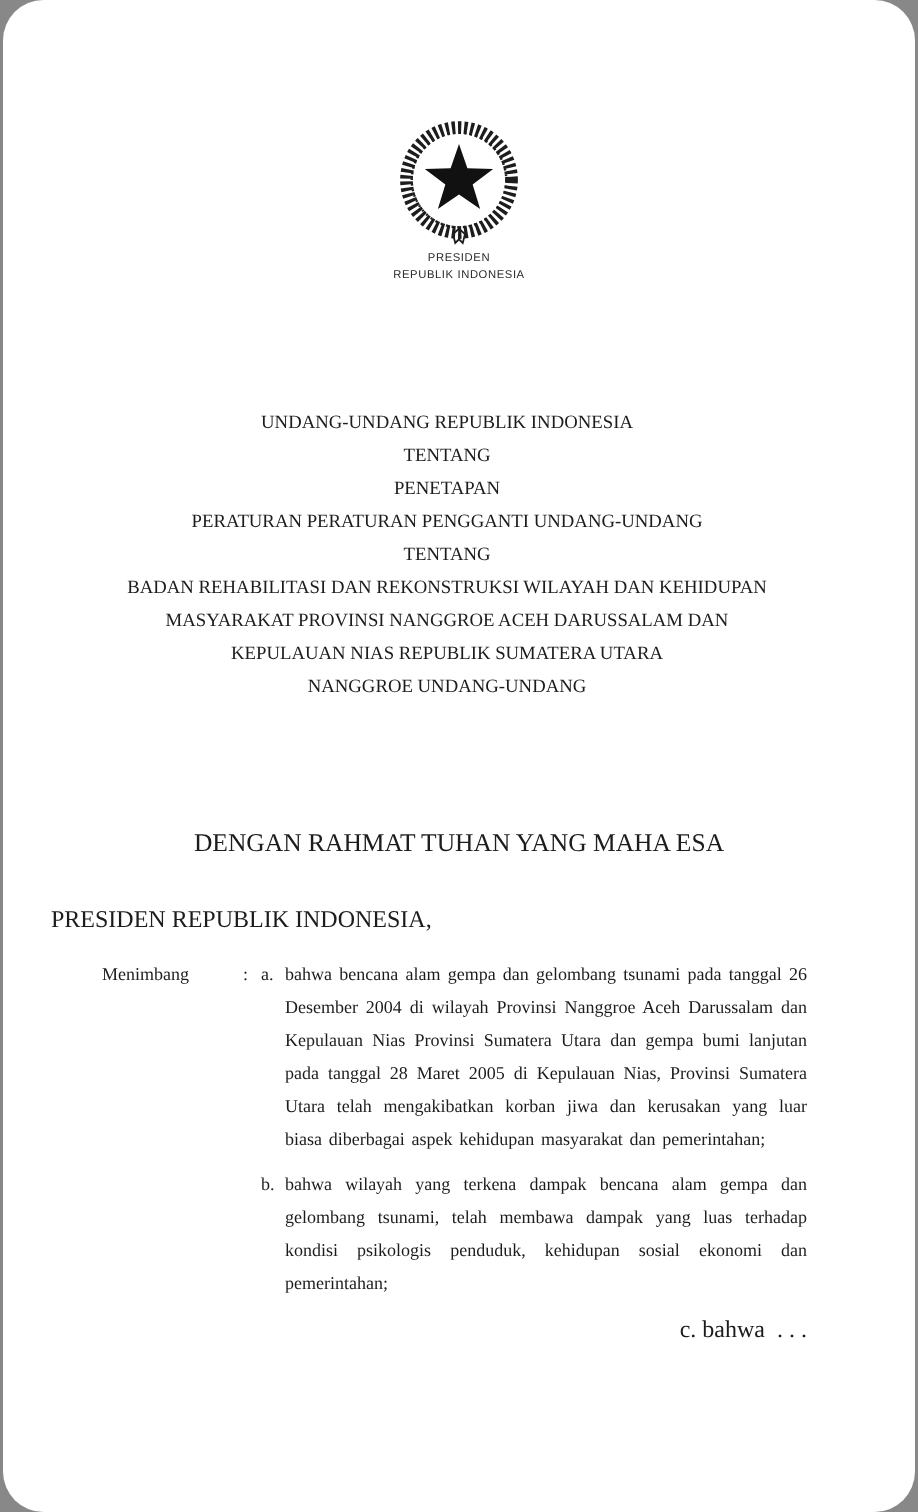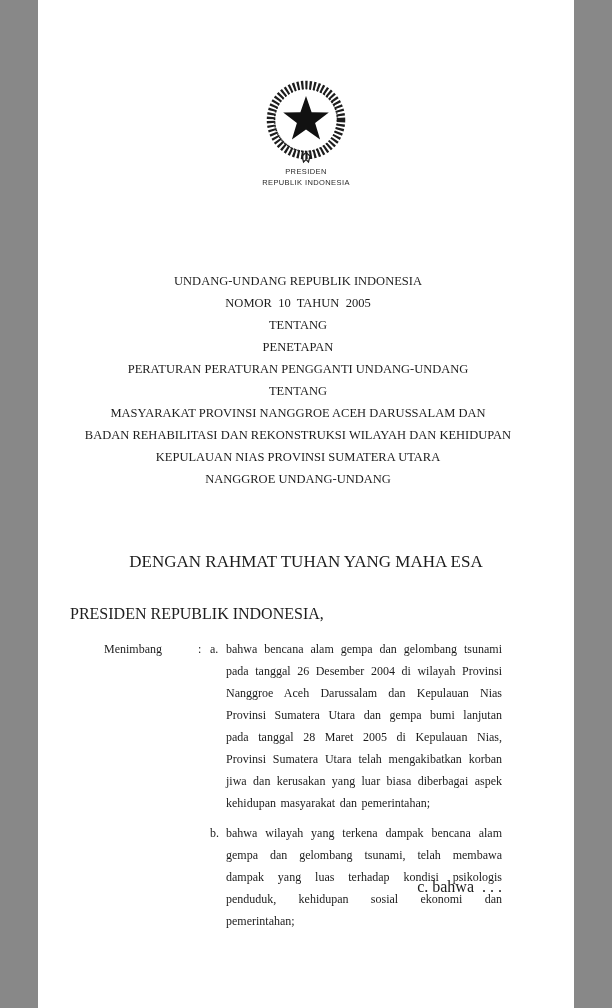--- a/index.html
+++ b/index.html
@@ -1,24 +1,25 @@
 <!DOCTYPE html>
 <html><head>
 <meta charset="utf-8">
 <style>
   html, body { margin: 0; padding: 0; background: #888; }
   .page {
     position: relative;
-    width: 536px;
+    width: 608px;
     height: 1008px;
     margin: 0 auto;
     background: #ffffff;
     color: #1c1c1c;
     font-family: "Liberation Serif", serif;
     overflow: hidden;
+    border-radius: 27px;
   }
 
   
   .emblem-block {
     position: absolute;
     top: 80px;
     left: 0;
     width: 100%;
     text-align: center;
   }
@@ -112,28 +113,27 @@
       <polygon points="45,16 50.6,32.2 67.8,32.6 54.1,43 59.1,59.4 45,49.6 30.9,59.4 35.9,43 22.2,32.6 39.4,32.2" fill="#111111"></polygon>
 
       <path d="M41,76 l4,-3.5 4,3.5 -1.5,6 -2.5,-2.5 -2.5,2.5 z" fill="none" stroke="#1d1d1d" stroke-width="1.2"></path>
     </svg>
     <div class="org-line">PRESIDEN</div>
     <div class="org-line">REPUBLIK INDONESIA</div>
   </div>
 
   <div class="title-block">
     <div class="title-line">UNDANG-UNDANG REPUBLIK INDONESIA</div>
-    <div class="title-line">NOMOR  10  TAHUN  2005</div>
     <div class="title-line">TENTANG</div>
     <div class="title-line">PENETAPAN</div>
     <div class="title-line">PERATURAN PERATURAN PENGGANTI UNDANG-UNDANG</div>
     <div class="title-line">TENTANG</div>
+    <div class="title-line">BADAN REHABILITASI DAN REKONSTRUKSI WILAYAH DAN KEHIDUPAN</div>
     <div class="title-line">MASYARAKAT PROVINSI NANGGROE ACEH DARUSSALAM DAN</div>
-    <div class="title-line">BADAN REHABILITASI DAN REKONSTRUKSI WILAYAH DAN KEHIDUPAN</div>
-    <div class="title-line">KEPULAUAN NIAS PROVINSI SUMATERA UTARA</div>
+    <div class="title-line">KEPULAUAN NIAS REPUBLIK SUMATERA UTARA</div>
     <div class="title-line">NANGGROE UNDANG-UNDANG</div>
   </div>
 
   <div class="invocation">DENGAN RAHMAT TUHAN YANG MAHA ESA</div>
 
   <div class="salutation">PRESIDEN REPUBLIK INDONESIA,</div>
 
   <div class="considering">
     <div class="c-label">Menimbang</div>
     <div class="c-colon">:</div>

